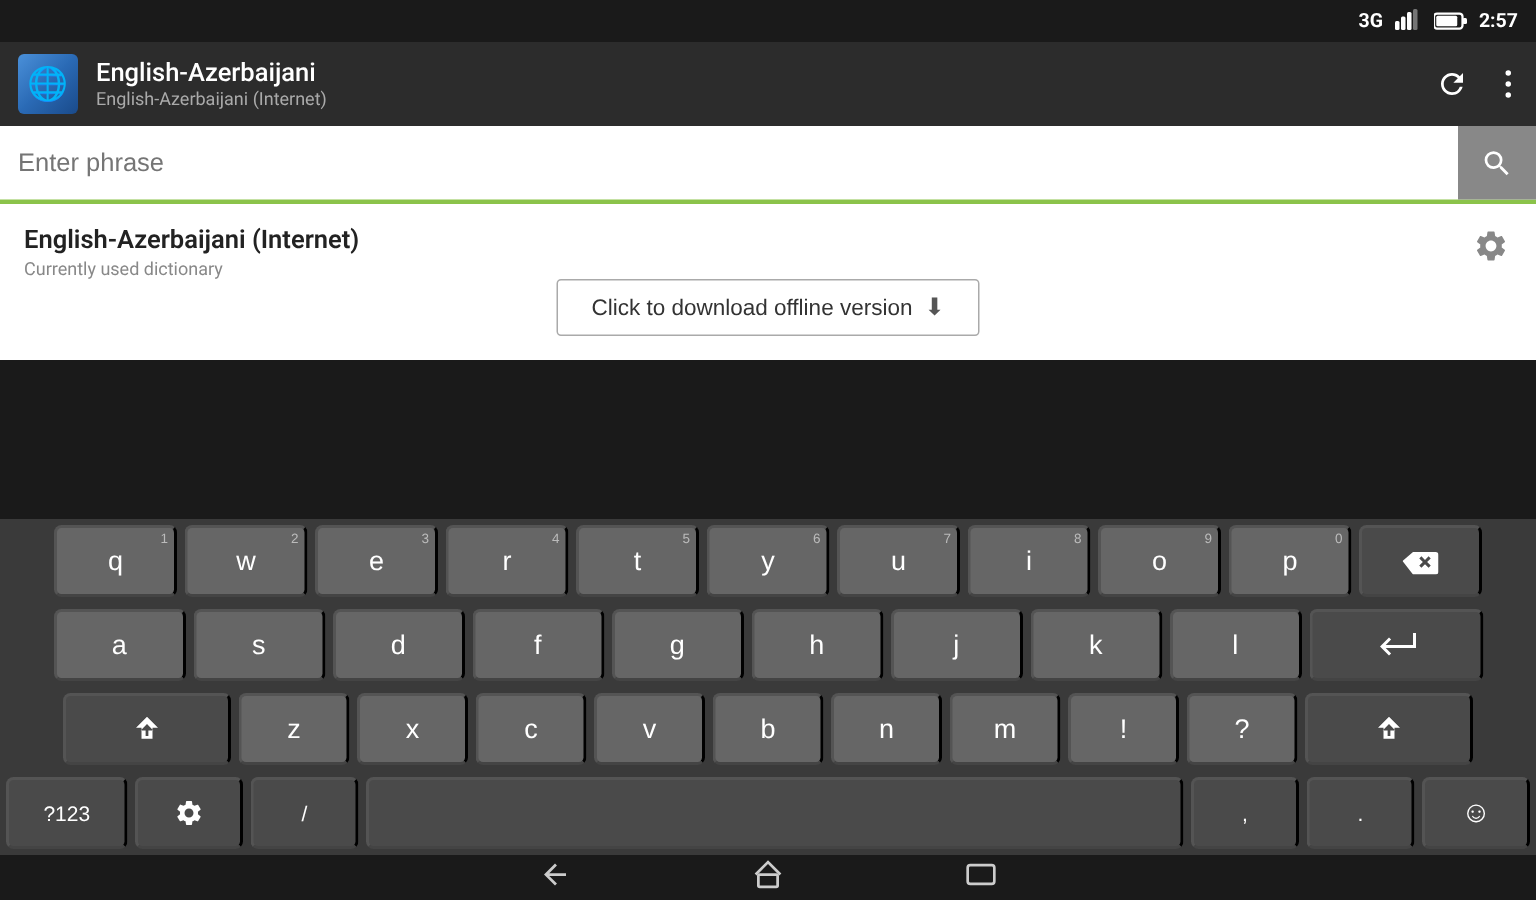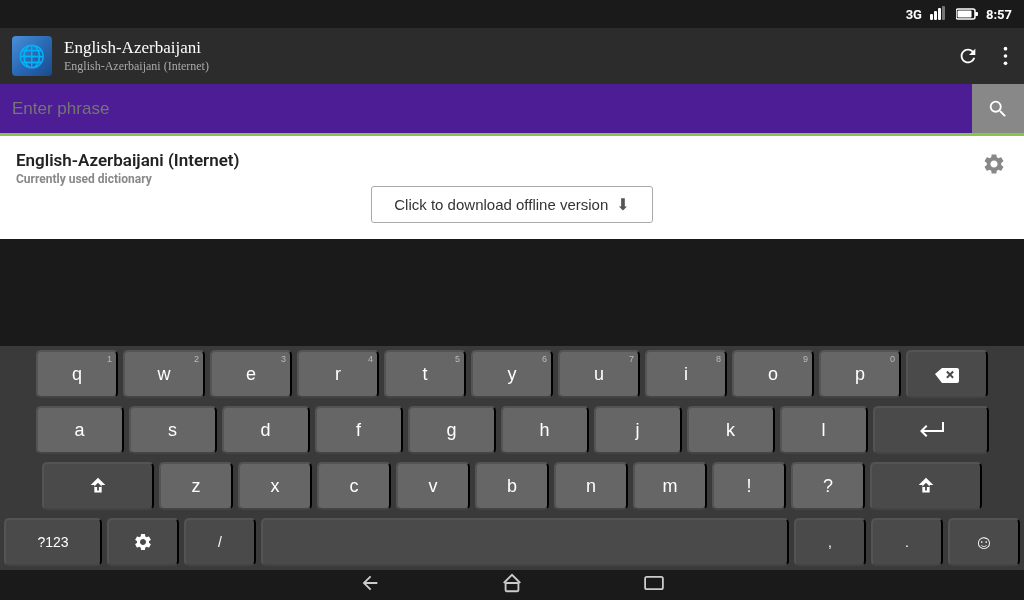--- a/index.html
+++ b/index.html
@@ -58,21 +58,20 @@
       align-items: center;
       justify-content: center;
       position: relative;
     }
     .app-icon-inner::after {
       content: '🌐';
       font-size: 22px;
     }
     #app-title-block {
       flex: 1;
-      font-family: Liberation Serif, serif;
     }
     #app-title {
       color: white;
       font-size: 17px;
       font-weight: 500;
       line-height: 1.2;
     }
     #app-subtitle {
       color: #aaaaaa;
       font-size: 12px;
@@ -91,21 +90,21 @@
       padding: 4px;
       display: flex;
       align-items: center;
       justify-content: center;
     }
 
     
     #search-bar {
       width: 100%;
       height: 52px;
-      background: #4c1d95;
+      background: #ffffff;
       border-bottom: 3px solid #8bc34a;
       display: flex;
       align-items: flex-start;
       padding: 0 0 0 12px;
     }
     #search-input {
       flex: 1;
       height: 100%;
       background: transparent;
       border: none;
@@ -145,21 +144,20 @@
     }
     #dictionary-name {
       font-size: 17px;
       font-weight: 600;
       color: #222;
       margin-bottom: 2px;
     }
     #dictionary-subtitle {
       font-size: 12px;
       color: #888;
-      font-weight: bold;
     }
     #settings-btn {
       background: none;
       border: none;
       cursor: pointer;
       padding: 2px;
       color: #888;
       font-size: 22px;
     }
 
@@ -273,21 +271,21 @@
       <rect x="12" y="0" width="3" height="14" rx="1" opacity="0.4"></rect>
     </svg>
   </span>
   <span>
     <svg width="22" height="12" viewBox="0 0 22 12" fill="white">
       <rect x="0" y="1" width="19" height="10" rx="2" stroke="white" stroke-width="1.5" fill="none"></rect>
       <rect x="19" y="4" width="3" height="4" rx="1" fill="white"></rect>
       <rect x="1.5" y="2.5" width="14" height="7" rx="1" fill="white"></rect>
     </svg>
   </span>
-  <span class="status-text">8:57</span>
+  <span class="status-text">2:57</span>
 </div>
 
 <div id="app-bar">
   <div id="app-icon">
     <div class="app-icon-inner"></div>
   </div>
   <div id="app-title-block">
     <div id="app-title">English-Azerbaijani</div>
     <div id="app-subtitle">English-Azerbaijani (Internet)</div>
   </div>
@@ -391,21 +389,21 @@
       <button class="key" style="width: 74px;">!</button>
       <button class="key" style="width: 74px;">?</button>
       <button class="key key-dark" style="width: 112px;">
         <svg width="22" height="22" viewBox="0 0 24 24" fill="white">
           <path d="M12 8.41L16.59 13H13v4h-2v-4H7.41L12 8.41M12 3L4 11h4v8h8v-8h4L12 3z"></path>
         </svg>
       </button>
     </div>
 
   <div class="keyboard-row" id="row4">
-      <button class="key key-dark" style="width: 98px; font-size: 14px;">?123</button>
+      <button class="key key-dark" style="width: 81px; font-size: 14px;">?123</button>
       <button class="key key-dark" style="width: 72px;">
         <svg width="20" height="20" viewBox="0 0 24 24" fill="white">
           <path d="M19.14,12.94c0.04-0.3,0.06-0.61,0.06-0.94c0-0.32-0.02-0.64-0.07-0.94l2.03-1.58c0.18-0.14,0.23-0.41,0.12-0.61l-1.92-3.32c-0.12-0.22-0.37-0.29-0.59-0.22l-2.39,0.96c-0.5-0.38-1.03-0.7-1.62-0.94L14.4,2.81c-0.04-0.24-0.24-0.41-0.48-0.41h-3.84c-0.24,0-0.43,0.17-0.47,0.41L9.25,5.35C8.66,5.59,8.12,5.92,7.63,6.29L5.24,5.33c-0.22-0.08-0.47,0-0.59,0.22L2.74,8.87C2.62,9.08,2.66,9.34,2.86,9.48l2.03,1.58C4.84,11.36,4.8,11.69,4.8,12s0.02,0.64,0.07,0.94l-2.03,1.58c-0.18,0.14-0.23,0.41-0.12,0.61l1.92,3.32c0.12,0.22,0.37,0.29,0.59,0.22l2.39-0.96c0.5,0.38,1.03,0.7,1.62,0.94l0.36,2.54c0.05,0.24,0.24,0.41,0.48,0.41h3.84c0.24,0,0.44-0.17,0.47-0.41l0.36-2.54c0.59-0.24,1.13-0.56,1.62-0.94l2.39,0.96c0.22,0.08,0.47,0,0.59-0.22l1.92-3.32c0.12-0.22,0.07-0.47-0.12-0.61L19.14,12.94z M12,15.6c-1.98,0-3.6-1.62-3.6-3.6s1.62-3.6,3.6-3.6s3.6,1.62,3.6,3.6S13.98,15.6,12,15.6z"></path>
         </svg>
       </button>
       <button class="key key-dark" style="width: 72px; font-size: 14px;">/</button>
       <button class="key key-dark" style="flex: 1 1 0%;"></button>
       <button class="key key-dark" style="width: 72px; font-size: 14px;">,</button>
       <button class="key key-dark" style="width: 72px; font-size: 14px;">.</button>
       <button class="key key-dark" style="width: 72px; font-size: 20px;">☺</button>

